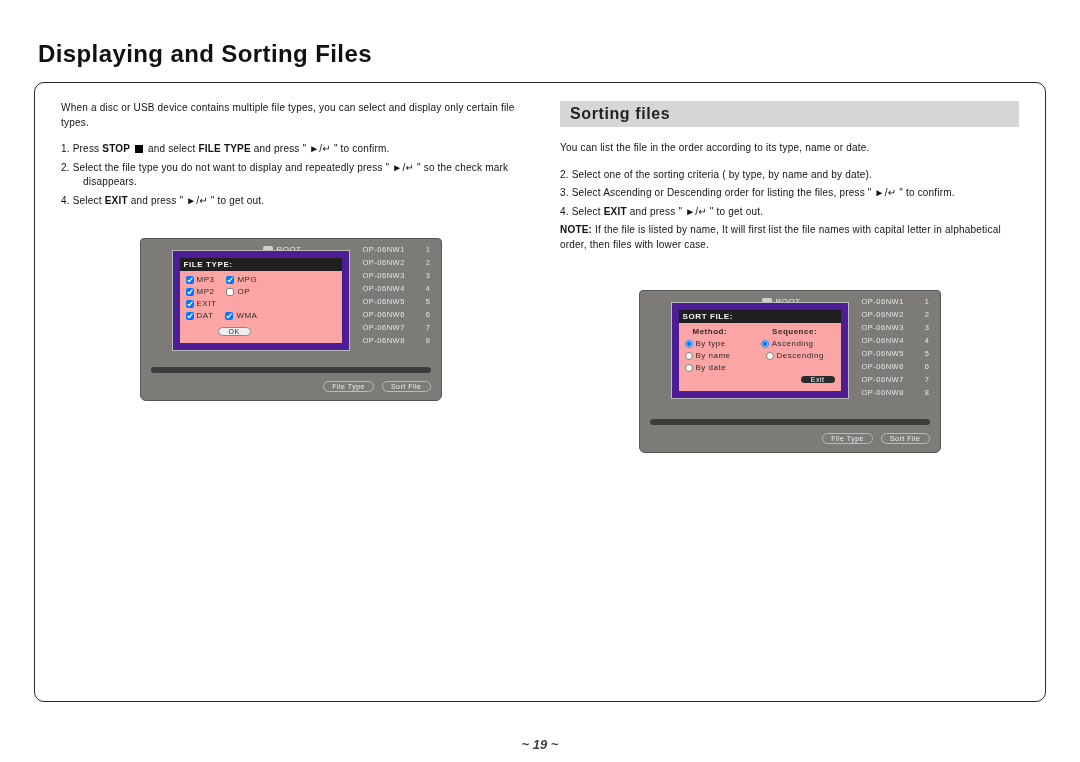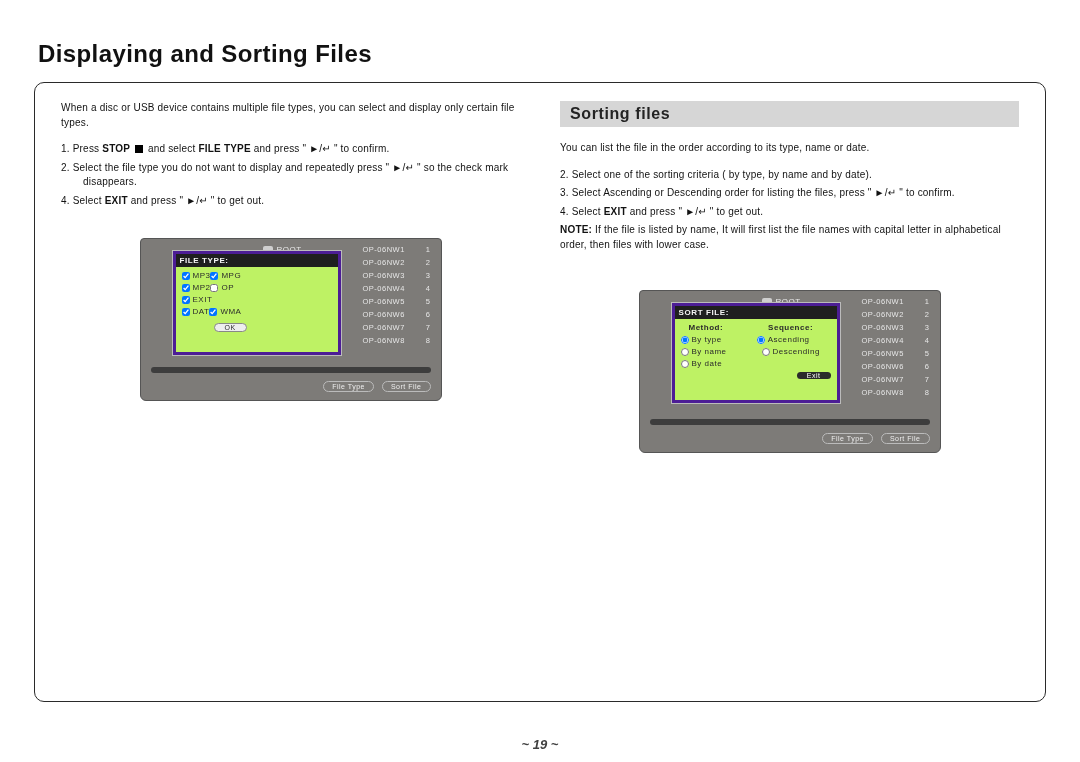--- a/index.html
+++ b/index.html
@@ -15,23 +15,23 @@
 .steps li{margin:0 0 4px 0;padding-left:22px;text-indent:-22px}
 b{font-weight:bold}
 .sq{display:inline-block;width:8px;height:8px;background:#000;vertical-align:middle;margin:0 2px}
 .note{margin-top:16px}
 .note-label{font-weight:bold}
 .note-body{display:inline}
 .screenshot{margin-top:26px;align-self:center}
 .osd{width:300px;background:#7d7b78;border:1px solid #555;border-radius:4px 4px 6px 6px;font-size:8px;color:#e8e8e8;font-family:Arial,sans-serif;letter-spacing:.5px}
 .root-col{width:100px;display:flex;align-items:center;gap:4px}
 .disc-icon{width:10px;height:8px;background:#cfcfcf;border-radius:2px}
-.panel{position:absolute;background:#bef264;border:3px solid #4c1d95;color:#2b2b2b;width:150px;padding:4px 6px 20px;box-shadow:0 0 0 1px #bbb}
+.panel{position:absolute;background:#fca5a5;border:7px solid #4c1d95;color:#2b2b2b;width:150px;padding:4px 6px 7px;box-shadow:0 0 0 1px #bbb}
 .panel-header{background:#1f1f1f;color:#f4f4f4;font-weight:bold;font-size:8px;padding:2px 4px;margin:-4px -6px 4px;letter-spacing:.6px}
-.chk-row{display:flex;gap:0;margin-bottom:3px}
+.chk-row{display:flex;gap:12px;margin-bottom:3px}
 .chk{display:flex;align-items:center;gap:3px}
 .chk input{width:8px;height:8px;margin:0}
 .panel .ok-pill{display:inline-block;border:1px solid #888;border-radius:7px;padding:0 10px;font-size:7px;margin-top:4px;margin-left:32px;background:#eee}
 .panel .radio-row{display:flex;gap:35px;margin-bottom:3px}
 .radio{display:flex;align-items:center;gap:3px}
 .radio input{width:8px;height:8px;margin:0}
 .method-line{font-weight:bold;margin:4px 8px 3px;display:flex;gap:45px}
 .osd-list{position:relative;padding:0 10px 6px 8px}
 .file-row{display:flex;justify-content:flex-end;height:13px;align-items:flex-start}
 .file-row .fname{width:60px;text-align:left;font-size:7.5px;color:#e6e6e6}

